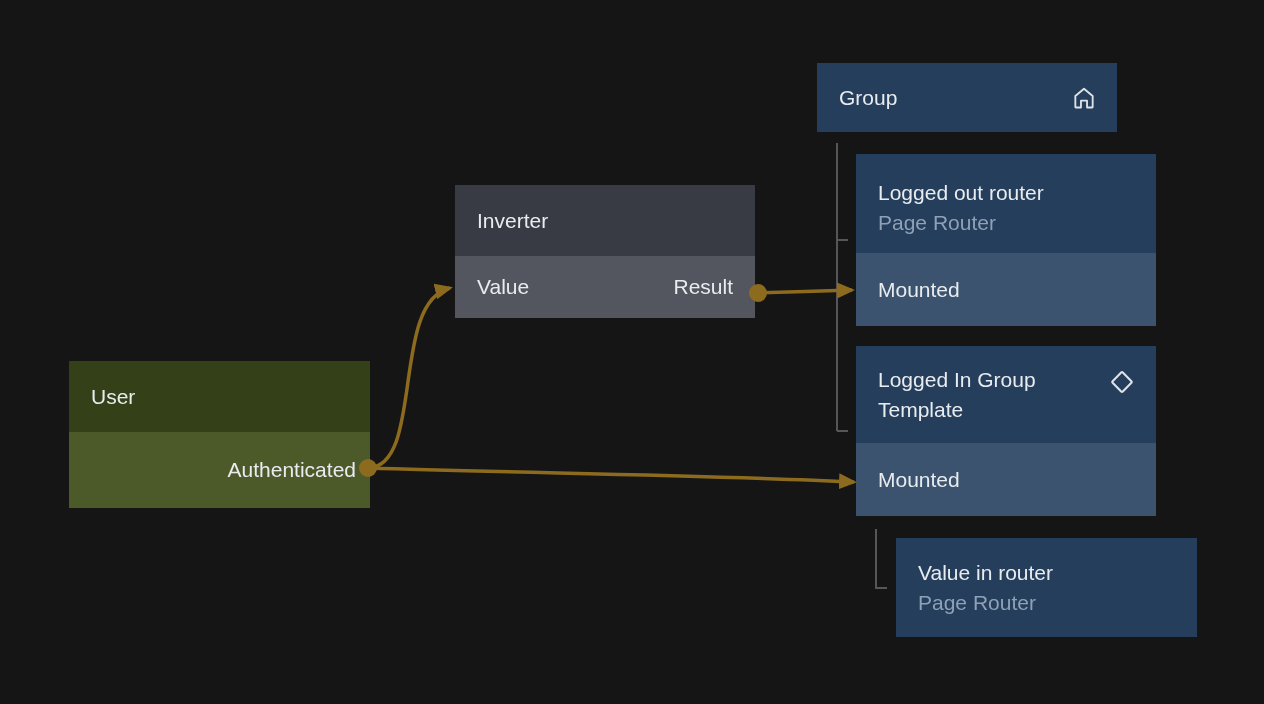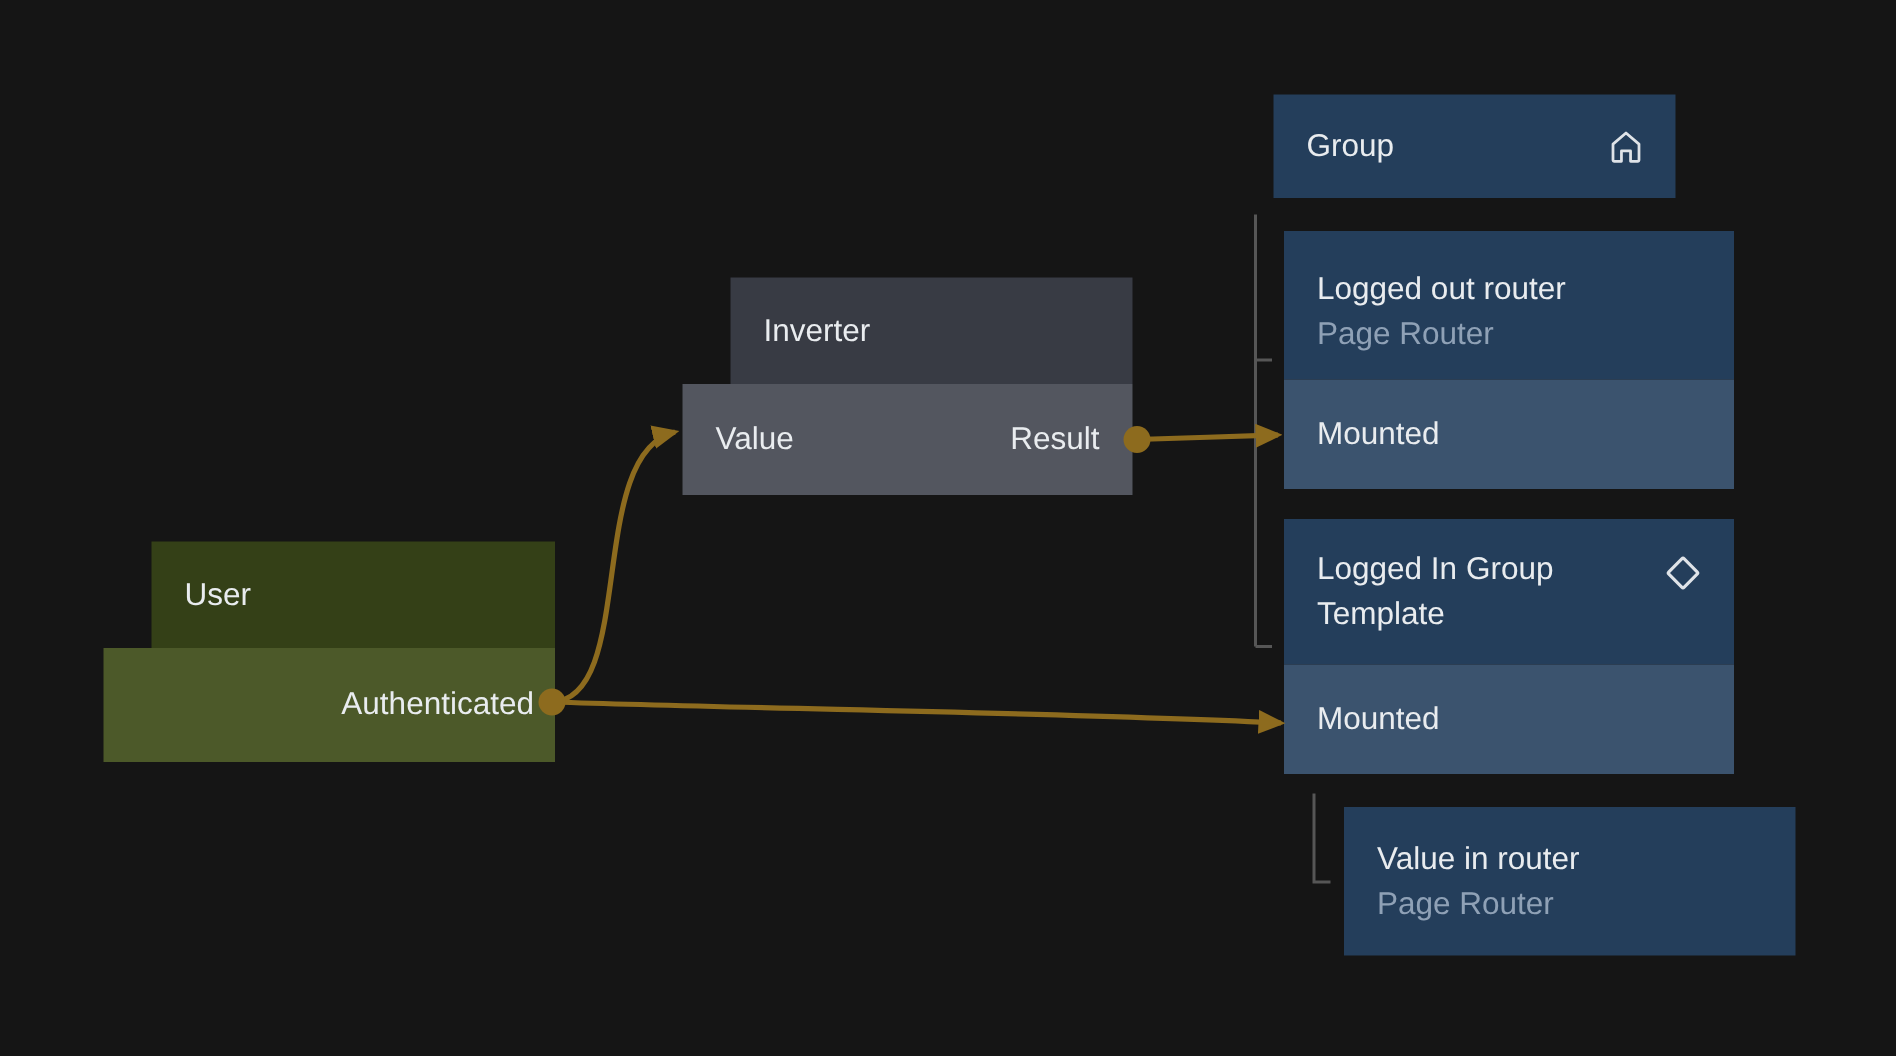--- a/index.html
+++ b/index.html
@@ -11,21 +11,21 @@
     overflow: hidden;
     font-family: "Liberation Sans", "DejaVu Sans", sans-serif;
   }
   .node { position: absolute; }
   .hdr {
     display: flex;
     align-items: flex-start;
     padding: 0 20px 0 22px;
     box-sizing: border-box;
   }
-  .hdr.center { align-items: center; margin-left: 32px; }
+  .hdr.center { align-items: center; }
   .hdr .titles { flex: 1 1 auto; }
   .title {
     color: var(--title-color, #e9ecef);
     font-size: 21px;
     line-height: 30px;
   }
   .subtitle {
     color: var(--subtitle-color, #8fa1b6);
     font-size: 21px;
     line-height: 30px;
@@ -49,21 +49,21 @@
   .green-row { background: var(--green-row-bg, #4c5929); }
 
   
   #node-group { left: 817px; top: 63px; width: 300px; }
   #node-group .hdr { height: 69px; }
   #node-logged-out-router { left: 856px; top: 154px; width: 300px; }
   #node-logged-out-router .hdr { height: 99px; padding-top: 24px; }
   #node-logged-out-router .row { height: 73px; }
   #node-inverter { left: 455px; top: 185px; width: 300px; }
   #node-inverter .hdr { height: 71px; }
-  #node-inverter .row { height: 74px; }
+  #node-inverter .row { height: 62px; }
   #node-user { left: 69px; top: 361px; width: 301px; }
   #node-user .hdr { height: 71px; justify-content: flex-end; }
   #node-user .row { height: 76px; }
   #node-template { left: 856px; top: 346px; width: 300px; }
   #node-template .hdr { height: 97px; padding-top: 19px; }
   #node-template .row { height: 73px; }
   #node-logged-in-router { left: 896px; top: 538px; width: 301px; }
   #node-logged-in-router .hdr { height: 99px; padding-top: 20px; }
 
   .icon { color: #dfe3e8; display: flex; }

